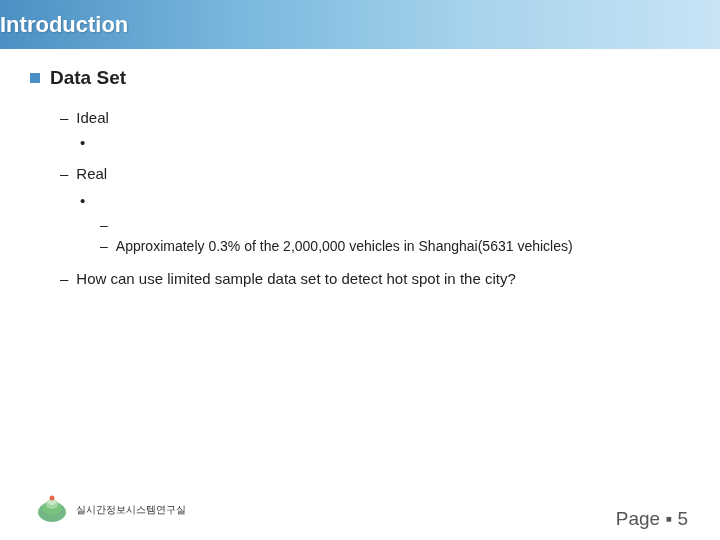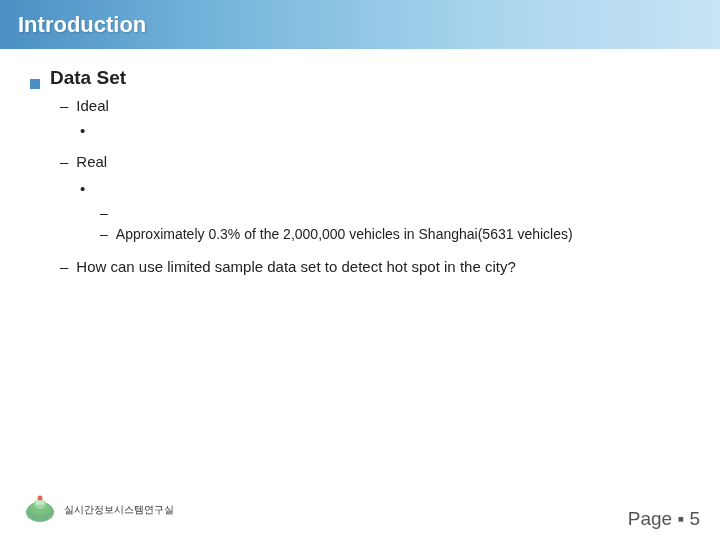--- a/index.html
+++ b/index.html
@@ -17,41 +17,40 @@
       position: relative;
     }
 
     
     .header {
       width: 100%;
       height: 49px;
       background: linear-gradient(to right, #4a90c4, #7ab8dd, #a8d4ed, #c8e4f5);
       display: flex;
       align-items: center;
-      padding-left: 18px;
     }
 
     .header-title {
       color: #ffffff;
       font-size: 22px;
       font-weight: bold;
       text-shadow: 1px 1px 2px rgba(0,0,0,0.2);
     }
 
     
     .content {
       padding: 20px 30px;
       padding-top: 18px;
     }
 
     
     .section-heading {
       display: flex;
-      align-items: flex-end;
-      margin-bottom: 8px;
+      align-items: center;
+      margin-bottom: 20px;
       font-size: 19px;
       font-weight: bold;
       color: #222;
     }
 
     .section-bullet {
       display: inline-block;
       width: 10px;
       height: 10px;
       background: #4a90c4;
@@ -119,21 +118,21 @@
 
     
     .footer {
       position: absolute;
       bottom: 10px;
       left: 0;
       right: 0;
       display: flex;
       justify-content: space-between;
       align-items: flex-end;
-      padding: 0 20px;
+      padding: 0 32px;
     }
 
     .footer-logo {
       display: flex;
       align-items: center;
       gap: 4px;
     }
 
     .logo-icon {
       width: 40px;

